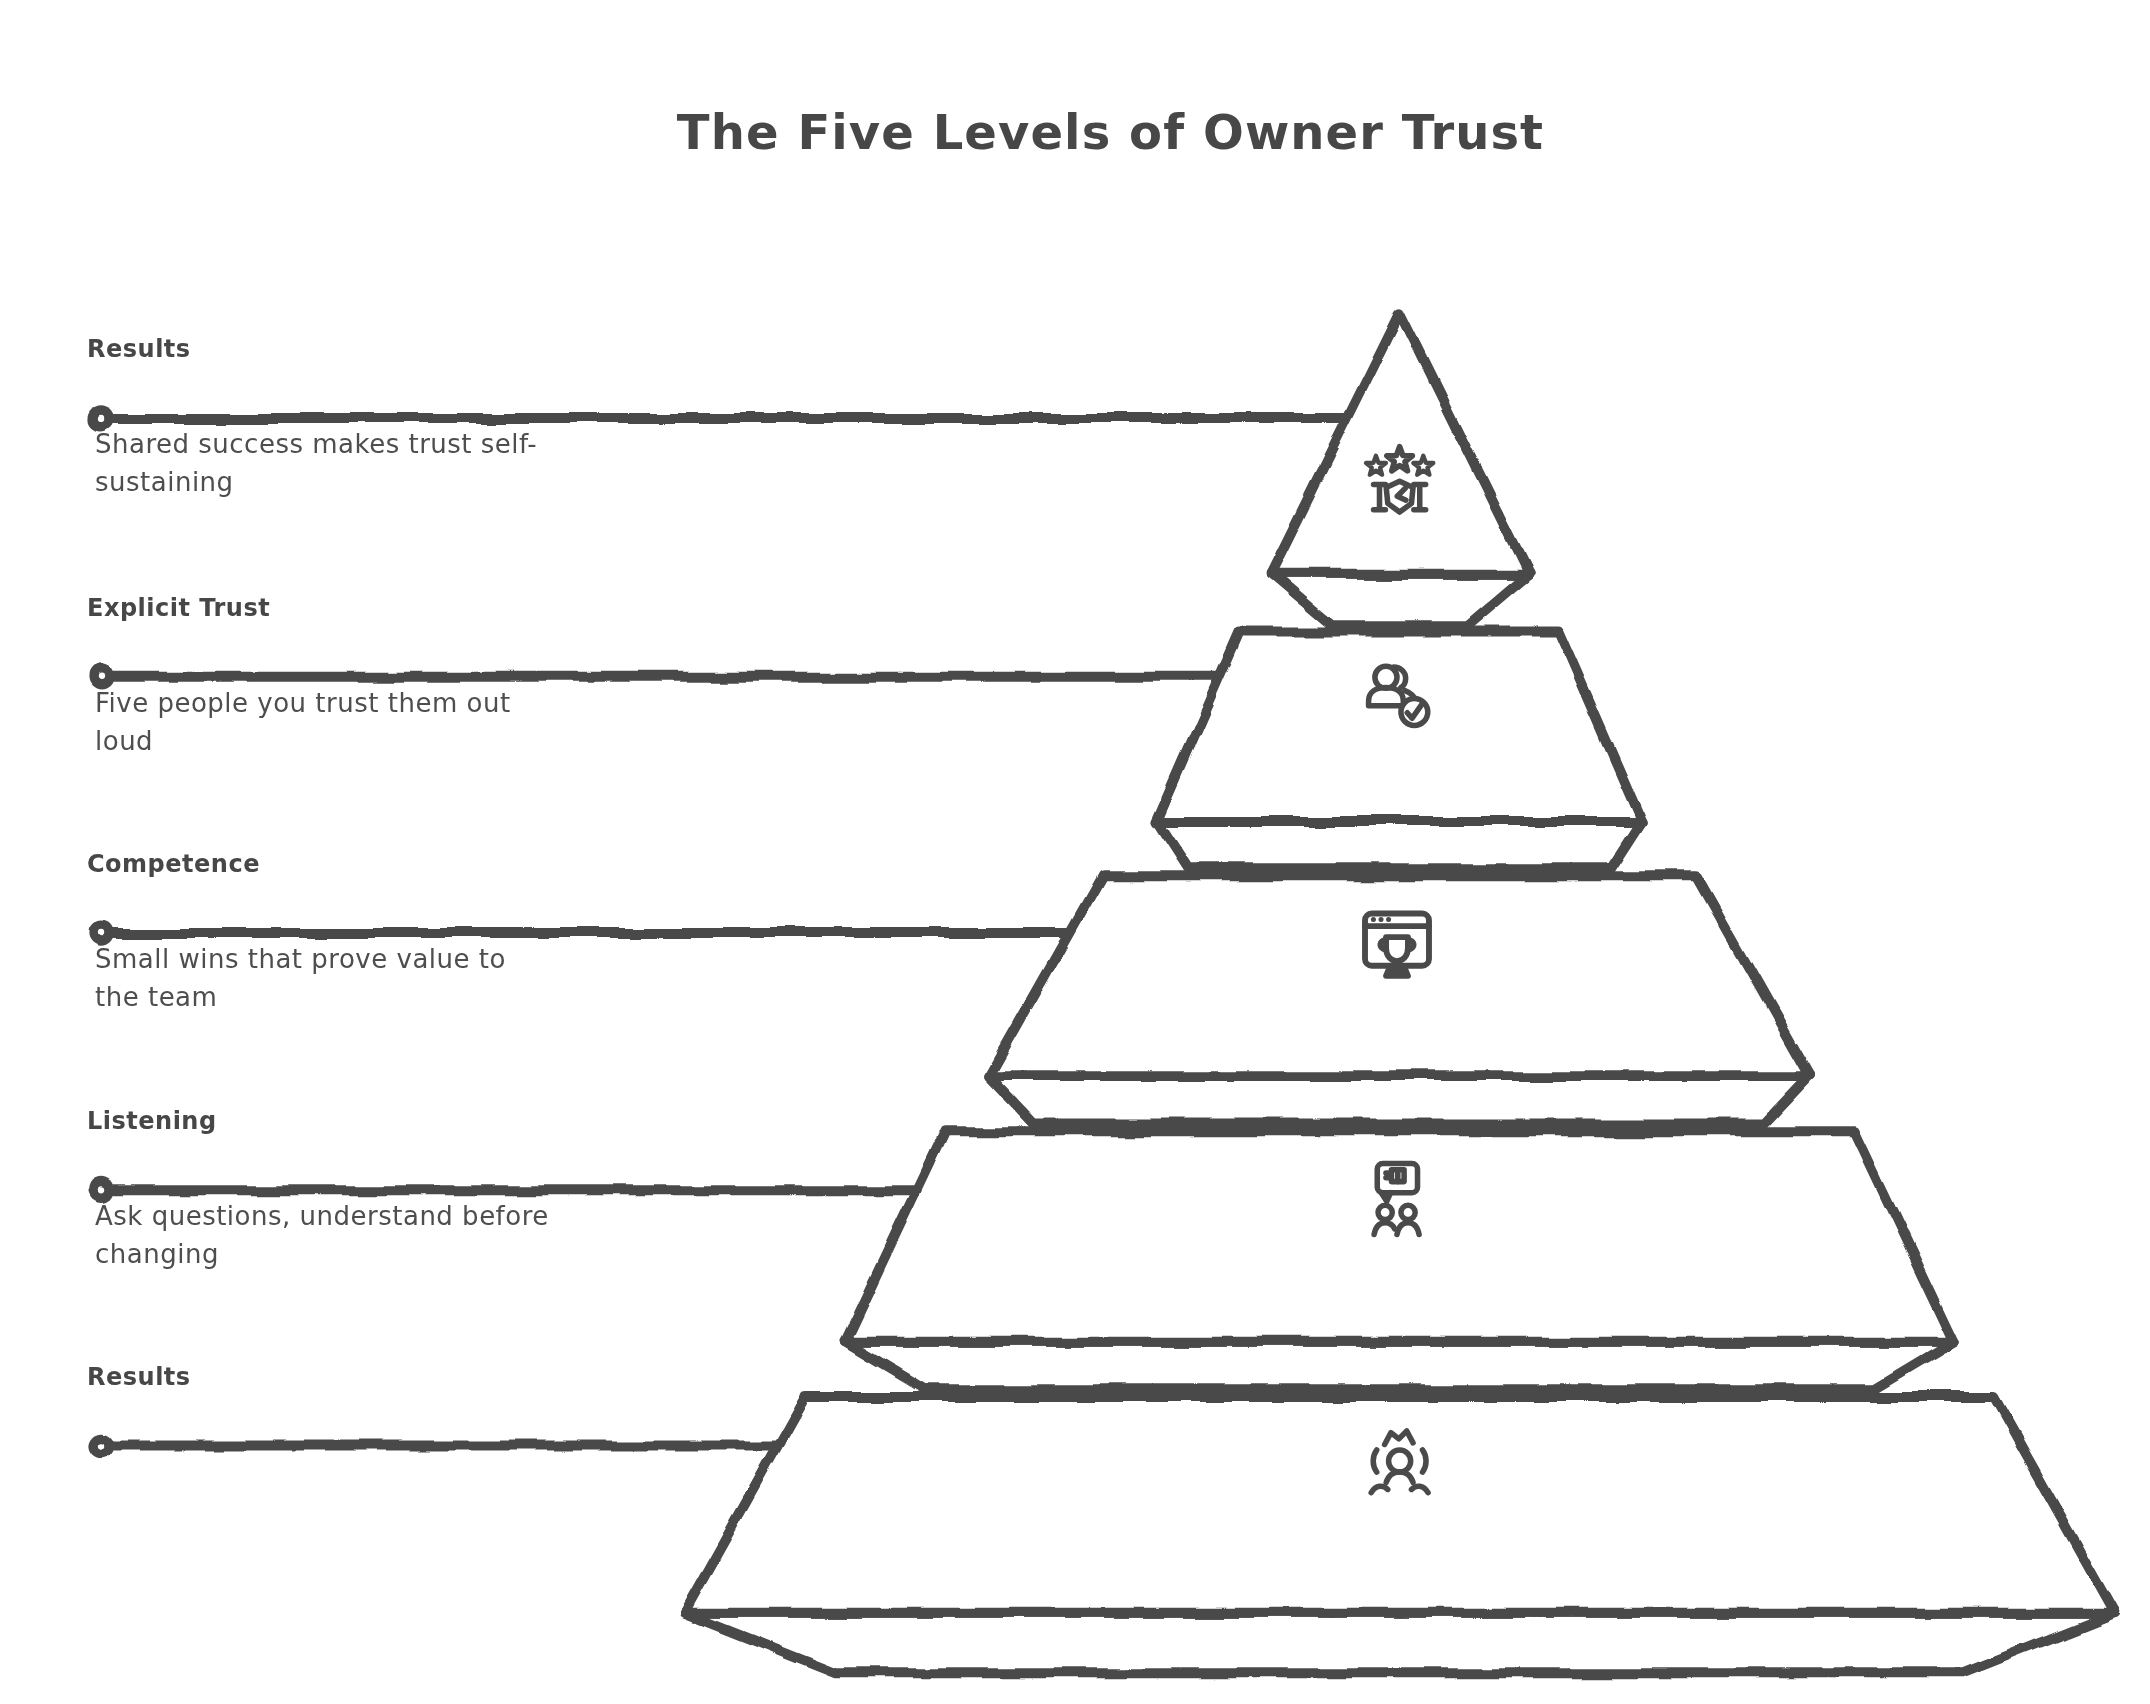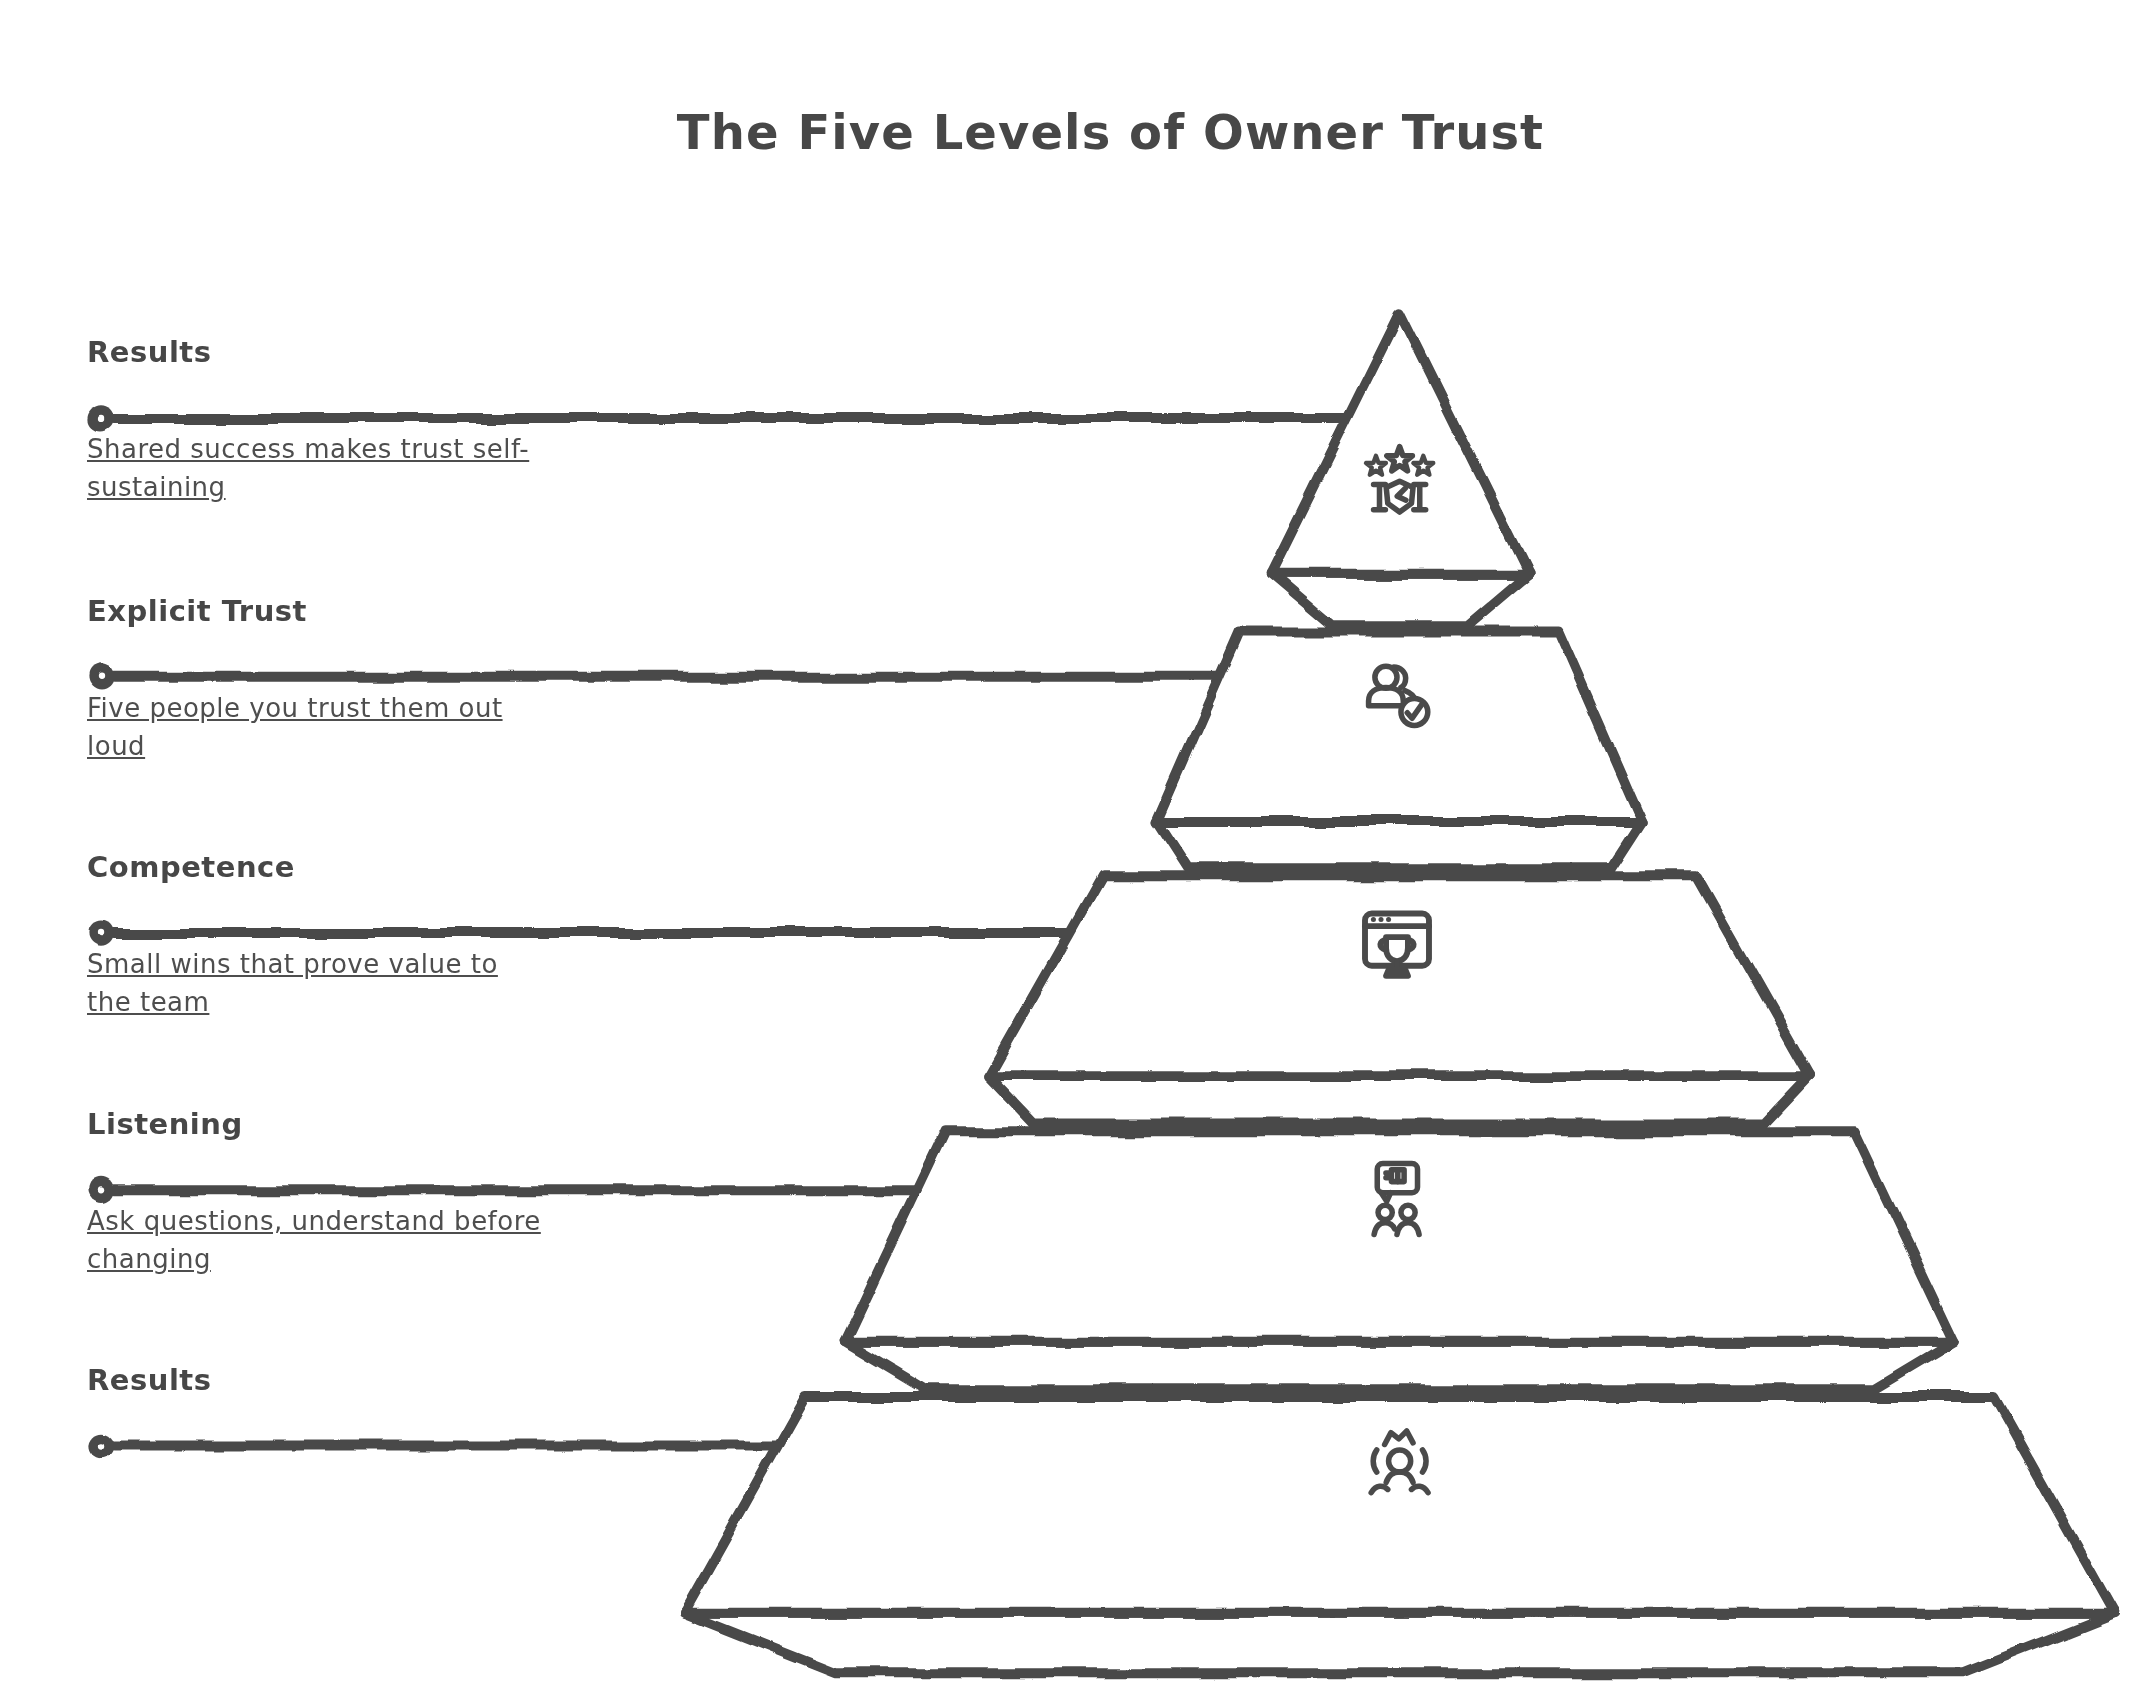--- a/index.html
+++ b/index.html
@@ -1,23 +1,23 @@
 <!DOCTYPE html>
 <html style="font-size:8.4px"><head>
 <meta charset="utf-8">
 <style>
   html,body{margin:0;padding:0;background:#ffffff;}
   #canvas{position:relative;width:2151px;height:1705px;background:#ffffff;overflow:hidden;
           font-family:"DejaVu Sans","Liberation Sans",sans-serif;color:#4a4a4a;}
   .title{position:absolute;left:0;top:104px;width:100%;text-align:center;
          font-size:48px;font-weight:700;letter-spacing:1.1px;color:#474747;padding-left:35px;}
   .label{position:absolute;left:87px;width:684px;}
-  .label h2{margin:0;font-size:29px;font-weight:700;letter-spacing:0.5px;color:#474747;line-height:1.15;}
-  .label p{margin:62px 0 0 0;font-size:26px;line-height:1.46;letter-spacing:0.5px;
-           white-space:pre-line;color:#4e4e4e;text-decoration:underline;}
+  .label h2{margin:0;font-size:24px;font-weight:700;letter-spacing:0.5px;color:#474747;line-height:1.15;}
+  .label p{margin:62px 0 0 8px;font-size:26px;line-height:1.46;letter-spacing:0.5px;
+           white-space:pre-line;color:#4e4e4e;}
   svg.scene{position:absolute;left:0;top:0;}
 </style>
 </head>
 <body>
 
 <div id="canvas">
 
   <div class="title">The Five Levels of Owner Trust</div>
 
   <svg class="scene" width="2151" height="1705" viewBox="0 0 4088 3240">

